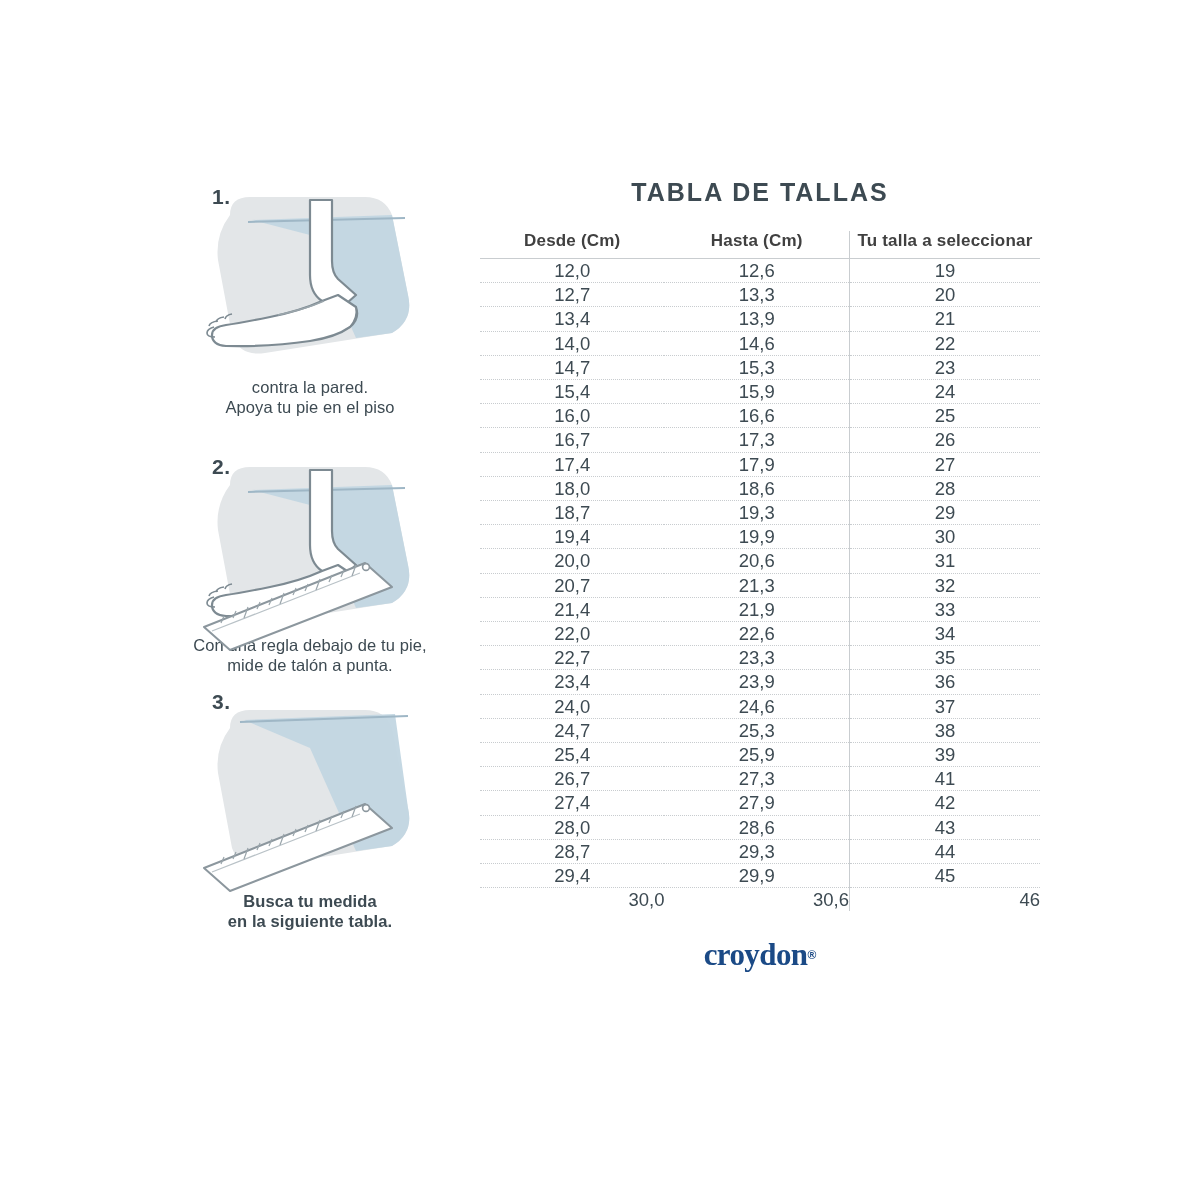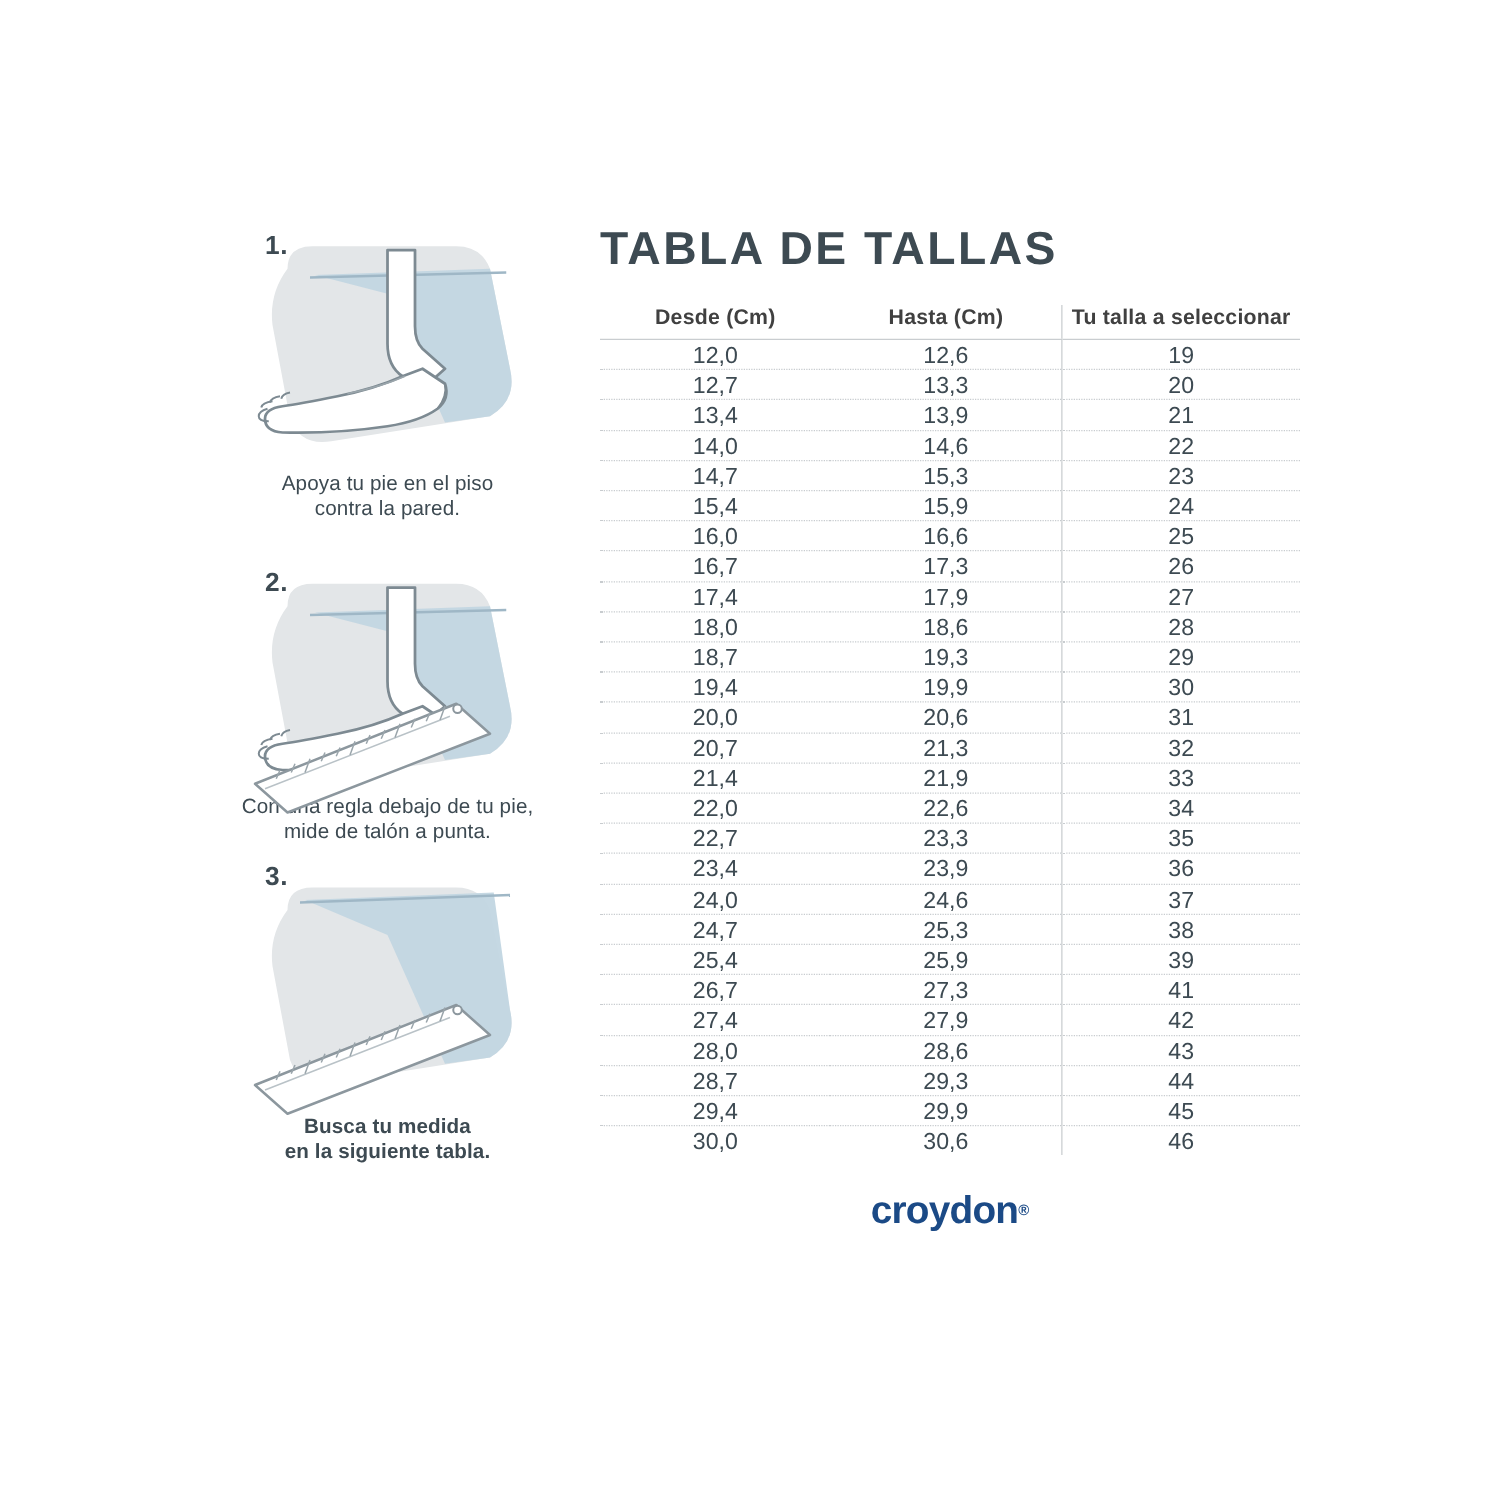--- a/index.html
+++ b/index.html
@@ -63,24 +63,25 @@
   .step-caption span { display: block; }
 
   
   .table-col {
     position: absolute;
     left: 480px;
     top: 178px;
     width: 560px;
   }
   .table-title {
-    font-size: 37px;
+    font-size: 25px;
     font-weight: bold;
     letter-spacing: 2.0px;
     color: #3d4a52;
+    text-align: center;
     margin: 0 0 24px 0;
     font-family: "Liberation Sans", sans-serif;
   }
   table.sizes {
     width: 100%;
     border-collapse: collapse;
     table-layout: fixed;
   }
   table.sizes th {
     font-size: 17px;
@@ -98,29 +99,29 @@
     font-size: 18.5px;
     text-align: center;
     color: #3d4a52;
     padding: 0;
     height: 23.2px;
     line-height: 23.2px;
     border-bottom: 1px dotted #c8cccf;
     font-family: "Liberation Sans", sans-serif;
   }
   table.sizes td.col-talla { border-left: 1.4px solid #c9cdd0; margin-left: 42px; }
-  table.sizes tr:last-child td { border-bottom: none; }
+  table.sizes tr:last-child td { border-bottom: none; text-align: right; }
 
   .brand {
     text-align: center;
     margin-top: 26px;
     position: relative;
   }
   .brand-word {
-    font-family: Liberation Sans, sans-serif;
+    font-family: Liberation Serif, serif;
     font-size: 31px;
     font-weight: bold;
     color: #1b4a86;
     letter-spacing: -0.6px;
     display: inline-block;
     position: relative;
   }
   .brand-reg {
     font-size: 12px;
     vertical-align: super;
@@ -154,22 +155,22 @@
           <path d="M58 146 q-8 1 -9 5" fill="none" stroke="#7d8a92" stroke-width="1.6"></path>
           <path d="M64 142 q-7 1 -8 5" fill="none" stroke="#7d8a92" stroke-width="1.6"></path>
           <path d="M72 139 q-6 1 -7 5" fill="none" stroke="#7d8a92" stroke-width="1.6"></path>
 
           <path d="M190 152 Q198 142 196 132" fill="none" stroke="#7d8a92" stroke-width="1.6"></path>
 
           <path d="M118 140 Q146 134 164 126" fill="none" stroke="#9aa5ab" stroke-width="1.4"></path>
         </svg>
       </div>
       <div class="step-caption">
+        <span>contra la pared.</span>
         <span>Apoya tu pie en el piso</span>
-        <span>contra la pared.</span>
       </div>
     </div>
 
     <div class="step" style="margin-top:28px;">
       <div class="step-number">2.</div>
       <div class="illus">
         <svg width="300" height="220" viewBox="0 0 300 220" xmlns="http://www.w3.org/2000/svg">
           <path d="M70 40 Q70 22 90 22 L205 22 Q225 22 232 40 L248 120 Q254 145 232 158 L105 178 Q80 182 72 160 L58 85 Q55 60 70 40 Z" fill="#e3e6e8"></path>
           <path d="M92 45 L232 40 L248 120 Q254 145 232 158 L196 163 L150 60 Z" fill="#c2d6e2" opacity="0.95"></path>
           <line x1="88" y1="47" x2="245" y2="43" stroke="#9fb7c6" stroke-width="2"></line>

